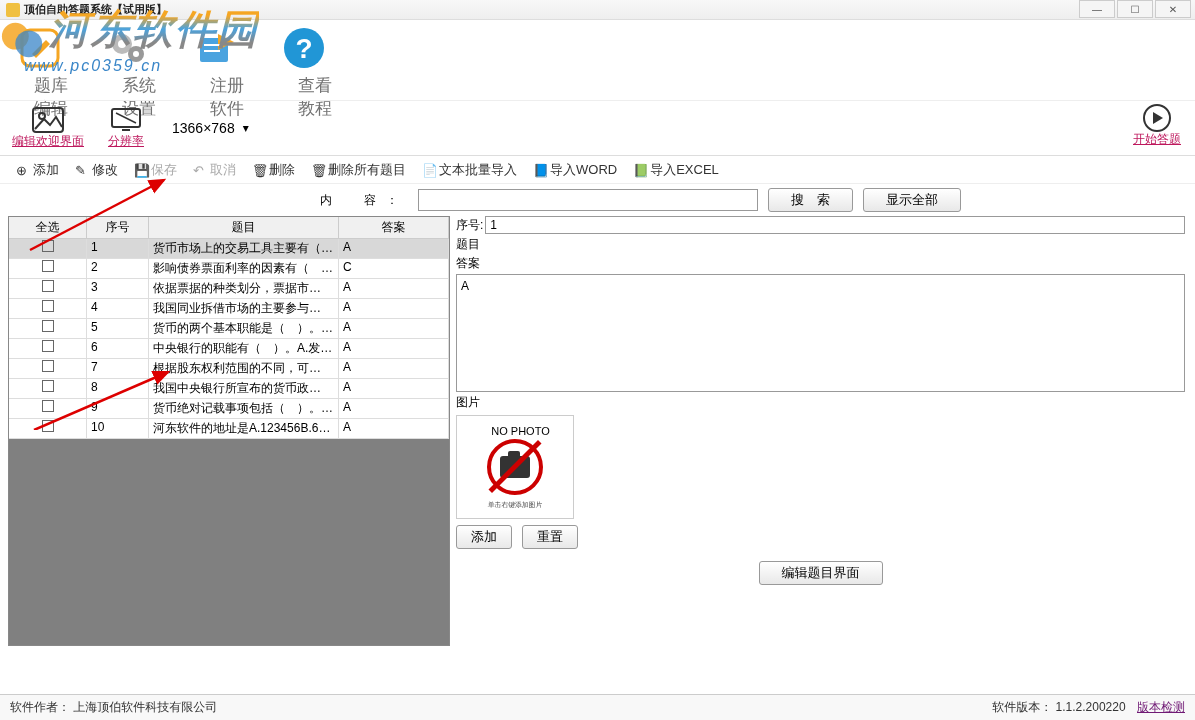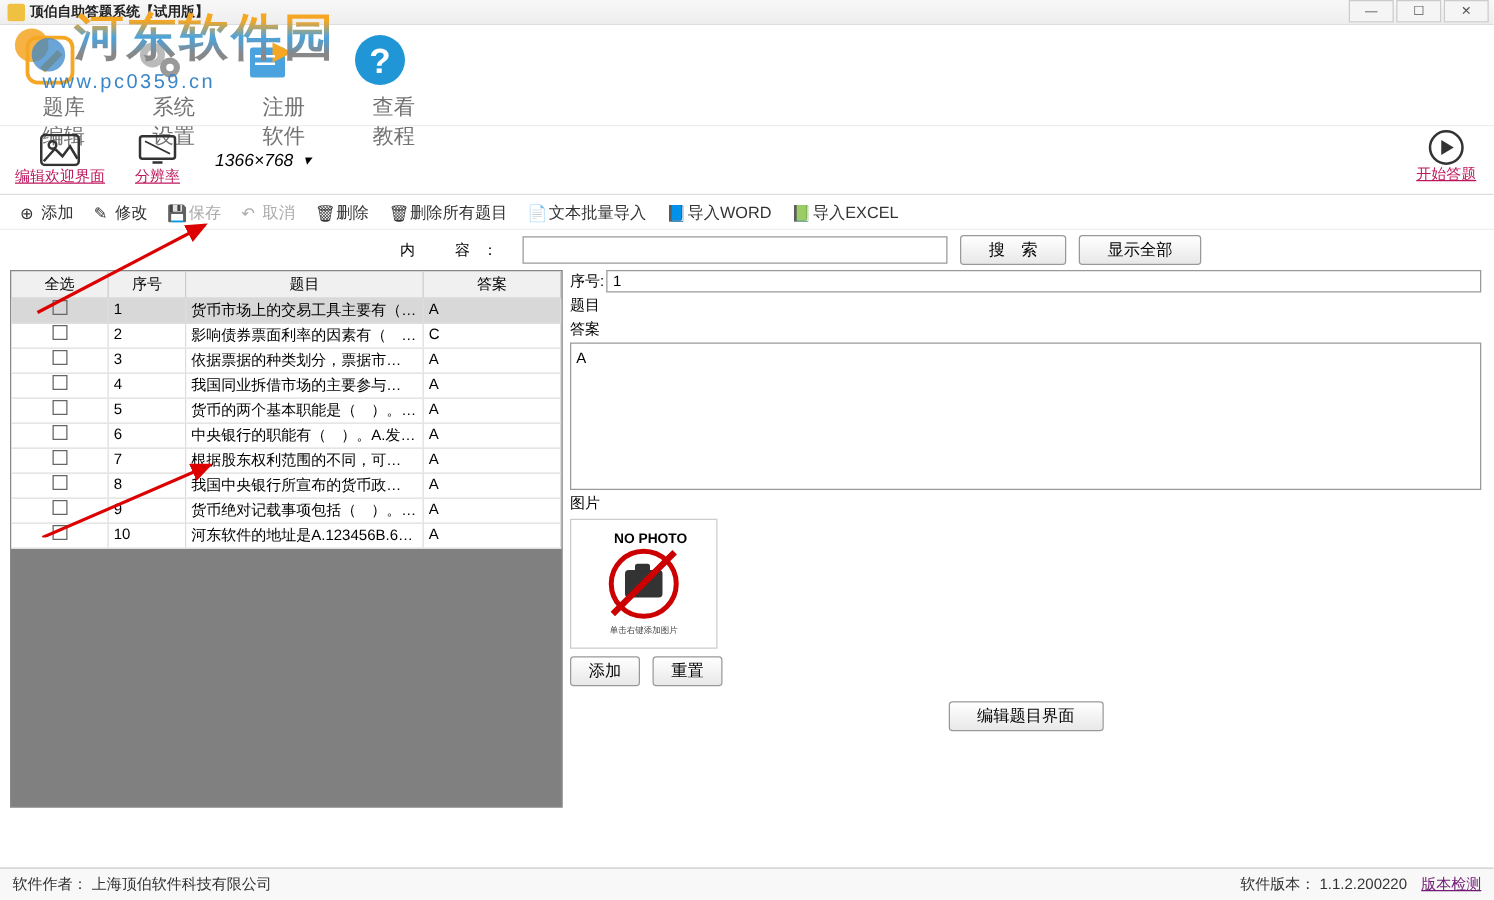--- a/index.html
+++ b/index.html
@@ -4,21 +4,21 @@
 <style>
 * { box-sizing: border-box; margin: 0; padding: 0; font-family: "Microsoft YaHei", SimSun, sans-serif; }
 body { background: #fff; width: 1195px; height: 720px; overflow: hidden; position: relative; font-size: 12px; }
 
 .title-bar { height: 20px; background: linear-gradient(#f8f8f8,#eee); border-bottom: 1px solid #ddd; display: flex; align-items: center; padding-left: 6px; position: relative; }
 .title-bar .icon { width: 14px; height: 14px; background: #f0c040; border-radius: 2px; margin-right: 4px; }
 .title-text { font-size: 11px; font-weight: bold; color: #222; }
 .win-controls { position: absolute; right: 4px; top: 0; display: flex; }
 .win-btn { width: 36px; height: 18px; border: 1px solid #ccc; background: #f5f5f5; margin-left: 2px; display: flex; align-items: center; justify-content: center; font-size: 10px; color: #555; }
 
-.watermark { position: absolute; left: 10px; top: 2px; font-family: "KaiTi","STKaiti",serif; z-index: 100; pointer-events: none; }
+.watermark { position: absolute; left: 0; top: 2px; font-family: "KaiTi","STKaiti",serif; z-index: 100; pointer-events: none; font-style: italic; }
 .wm1 { font-size: 40px; font-weight: bold; background: linear-gradient(#f5a623 20%, #4aa3df 50%, #888 80%); -webkit-background-clip: text; color: transparent; letter-spacing: 2px; }
 .wm2 { font-size: 16px; color: #3a86c8; margin-top: -6px; margin-left: 24px; letter-spacing: 2px; }
 .wm-logo { width: 46px; height: 46px; display: inline-block; vertical-align: middle; }
 
 .main-toolbar { height: 80px; padding: 4px 10px 0; display: flex; gap: 28px; border-bottom: none; }
 .tb-item { display: flex; flex-direction: column; align-items: center; width: 60px; cursor: pointer; }
 .tb-icon { width: 48px; height: 48px; display: flex; align-items: center; justify-content: center; }
 .tb-label { font-size: 17px; color: #737373; margin-top: 2px; margin-left: 24px; }
 
 .sub-toolbar { height: 56px; padding: 2px 12px; display: flex; align-items: center; gap: 24px; border-top: 1px solid #eee; border-bottom: 1px solid #ddd; position: relative; }
@@ -55,21 +55,21 @@
 .gc.c2 { width: 190px; }
 .gc.c3 { flex: 1; }
 .chk { width: 12px; height: 12px; border: 1px solid #666; display: inline-block; }
 
 .right { flex: 1; padding: 0 10px 0 6px; display: flex; flex-direction: column; gap: 2px; }
 .frow { display: flex; align-items: center; gap: 2px; font-size: 12px; }
 .finput { height: 18px; border: 1px solid #999; padding: 0 4px; flex: 1; font-size: 12px; }
 .tarea { border: 1px solid #7aa7d8; background: #f0f6fc; height: 86px; padding: 4px; font-size: 12px; line-height: 1.3; white-space: pre; overflow: auto; }
 .tarea2 { border: 1px solid #999; height: 118px; padding: 4px; font-size: 12px; }
 .pic-box { width: 118px; height: 104px; border: 1px solid #ccc; margin-top: 2px; display: flex; flex-direction: column; align-items: center; justify-content: center; padding: 4px; }
-.no-photo { font-weight: bold; font-size: 11px; margin-bottom: 2px; margin-left: 11px; }
+.no-photo { font-weight: normal; font-size: 11px; margin-bottom: 2px; margin-left: 11px; }
 .pic-icon { width: 56px; height: 56px; border: 4px solid #c00; border-radius: 50%; position: relative; display: flex; align-items: center; justify-content: center; }
 .pic-icon::after { content:''; position:absolute; width: 70px; height: 5px; background:#c00; transform: rotate(-45deg); }
 .cam { width: 30px; height: 22px; background: #333; border-radius: 3px; position: relative; }
 .cam::before { content:''; position:absolute; top:-5px; left:8px; width:12px; height:6px; background:#333; border-radius:2px 2px 0 0; }
 .pic-hint { font-size: 8px; color: #444; margin-top: 4px; transform: scale(.85); }
 .pic-btns { display:flex; gap:10px; margin-top:4px; }
 
 .edit-ui-btn { margin: 10px auto 0; display: block; }
 
 .status-bar { position: absolute; bottom: 0; left: 0; right: 0; height: 26px; border-top: 1px solid #ccc; display: flex; align-items: center; padding: 0 10px; font-size: 12px; color: #333; justify-content: space-between; background: #f8f8f8; gap: 38px; }
@@ -158,21 +158,21 @@
   <div class="sub-item">
     <div class="sub-icon">
         <svg viewBox="0 0 32 26">
           <rect x="2" y="2" width="28" height="18" rx="2" fill="none" stroke="#333" stroke-width="2"></rect>
           <path d="M6 6 L26 16" stroke="#333" stroke-width="1.5"></path>
           <rect x="12" y="22" width="8" height="2" fill="#333"></rect>
         </svg>
       </div>
     <div class="sub-label">分辨率</div>
   </div>
-  <div style="display:flex;align-items:center;gap:4px;font-style:italic;">
+  <div style="display:flex;align-items:center;gap:4px;">
     <span class="res-select">1366×768</span>
     <span>▾</span>
   </div>
   <div class="start-answer">
     <div class="sub-icon">
         <svg viewBox="0 0 32 32">
           <circle cx="16" cy="16" r="13" fill="none" stroke="#333" stroke-width="2"></circle>
           <path d="M12 10 L22 16 L12 22 Z" fill="#333"></path>
         </svg>
       </div>

